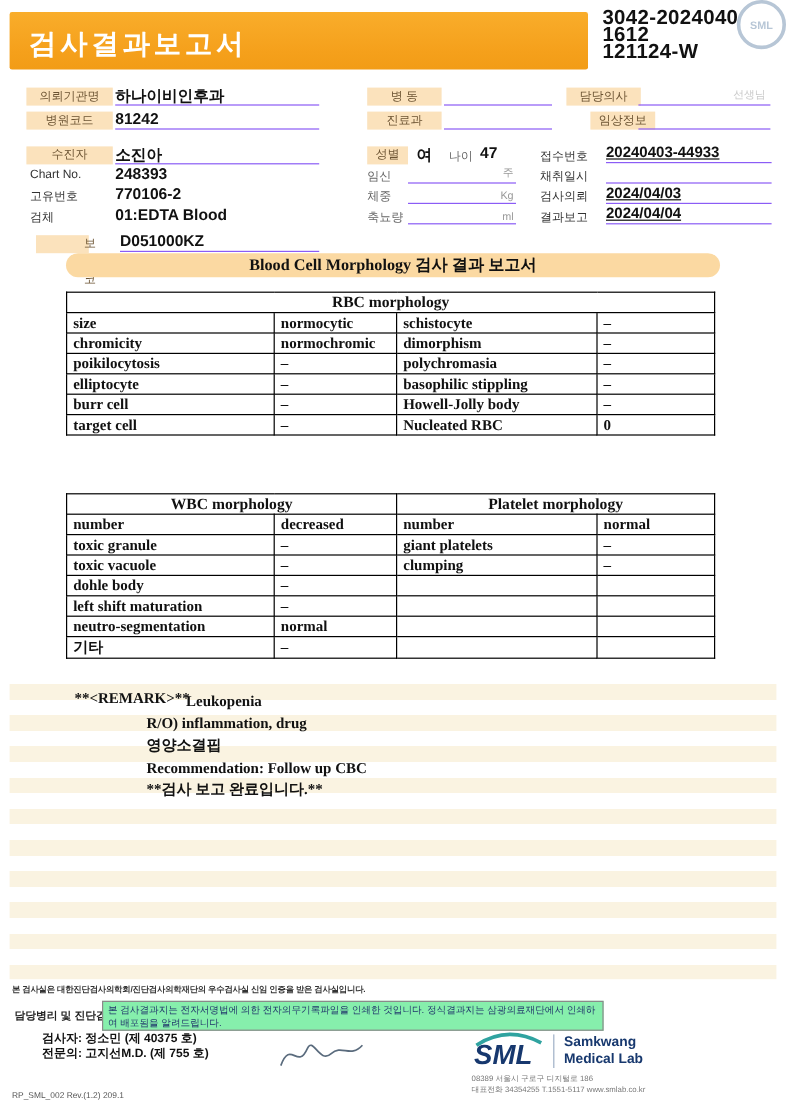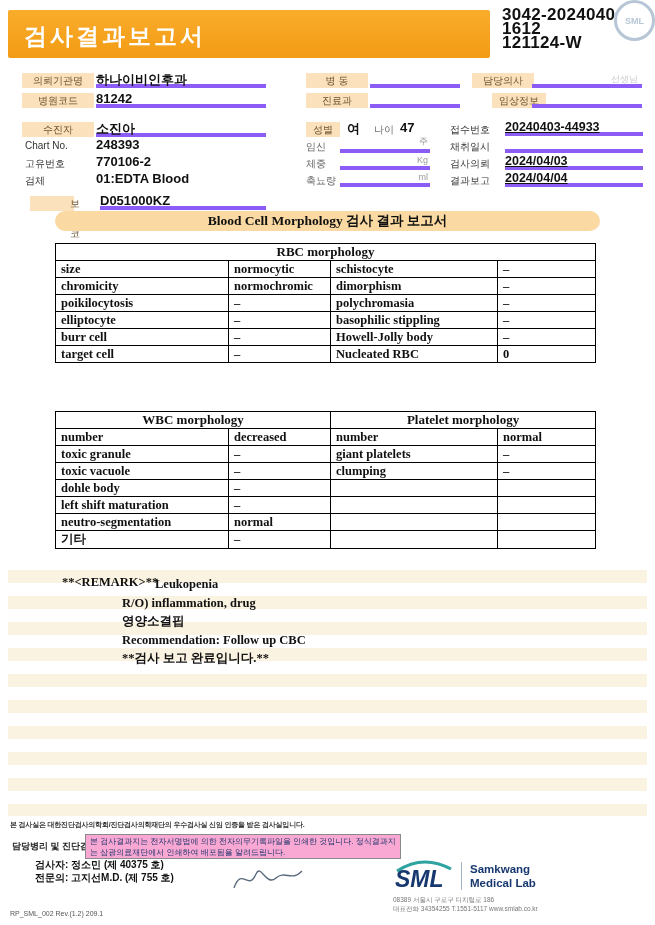--- a/index.html
+++ b/index.html
@@ -17,21 +17,21 @@
                  border:3px solid #b7c6d6; color:#b7c6d6; font-size:9px; font-weight:bold;
                  display:flex; align-items:center; justify-content:center; background:#fff; }
 
   
   .plabel { background:#fbe2bc; color:#6b5332; font-size:10px; height:15px; line-height:15px;
             text-align:center; }
   .glabel { font-size:10px; color:#333; }
   .slabel { font-size:10px; color:#666; }
   .val  { font-weight:bold; font-size:13px; }
   .val2 { font-weight:bold; font-size:12.5px;text-decoration:underline; }
-  .uline { border-bottom:4px solid #8b5cf6; }
+  .uline { border-bottom:1px solid #8b5cf6; }
   .unit { position:absolute; right:2px; bottom:1px; font-size:9px; color:#999; }
   .ph { color:#c9c9c9; font-size:9px; text-align:right; padding-right:4px; }
 
   
   .section-title { left:55px; top:211px; width:545px; height:20px; background:#fbd9a2;
                    border-radius:10px; text-align:center; font-family:"Liberation Serif",serif;
                    font-weight:bold; font-size:13.5px; line-height:20px; }
 
   
   table.morph { border-collapse:collapse; table-layout:fixed; width:540px;
@@ -47,21 +47,21 @@
   .remark-label { left:62px; top:575px; font-family:"Liberation Serif",serif; font-weight:bold; font-size:12.5px; }
   .remark-lines { left:155px; top:575px; font-family:"Liberation Serif",serif; font-weight:bold;
                   font-size:12.5px; line-height:18.6px; }
   .remark-lines div { margin-left:-33px; }
   .remark-lines div:first-child { margin-left:0; }
 
   
   .accred { left:10px; top:820px; width:636px; font-size:7px; color:#333; letter-spacing:-0.2px;
             white-space:nowrap; overflow:hidden; font-weight:bold; }
   .path-note { left:12px; top:840px; font-size:9px; font-weight:bold; color:#222; white-space:nowrap; }
-  .notice-box { left:85px; top:834px; width:316px; height:25px; background:#f9a8d4; border:1px solid #8a8a8a;
+  .notice-box { left:85px; top:834px; width:418px; height:25px; background:#86efac; border:1px solid #8a8a8a;
                 font-size:8px; color:#21366b; line-height:10.5px; padding:2px 4px; overflow:hidden; }
   .examiner { left:35px; top:858px; font-size:10px; font-weight:bold; }
   .specialist { left:35px; top:871px; font-size:10px; font-weight:bold; }
   .sign { left:228px; top:860px; }
   .sml { left:393px; top:858px; display:flex; align-items:flex-start; }
   .sml-name { margin-left:6px; padding-left:8px; border-left:1px solid #9fb0c6; color:#17386e;
               font-size:11.5px; font-weight:bold; line-height:14px; margin-top:4px; }
   .addr { left:393px; top:896px; font-size:6.5px; color:#777; line-height:8.5px; white-space:nowrap; }
   .doc-code { left:10px; top:910px; font-size:7px; color:#555; }
 </style>

